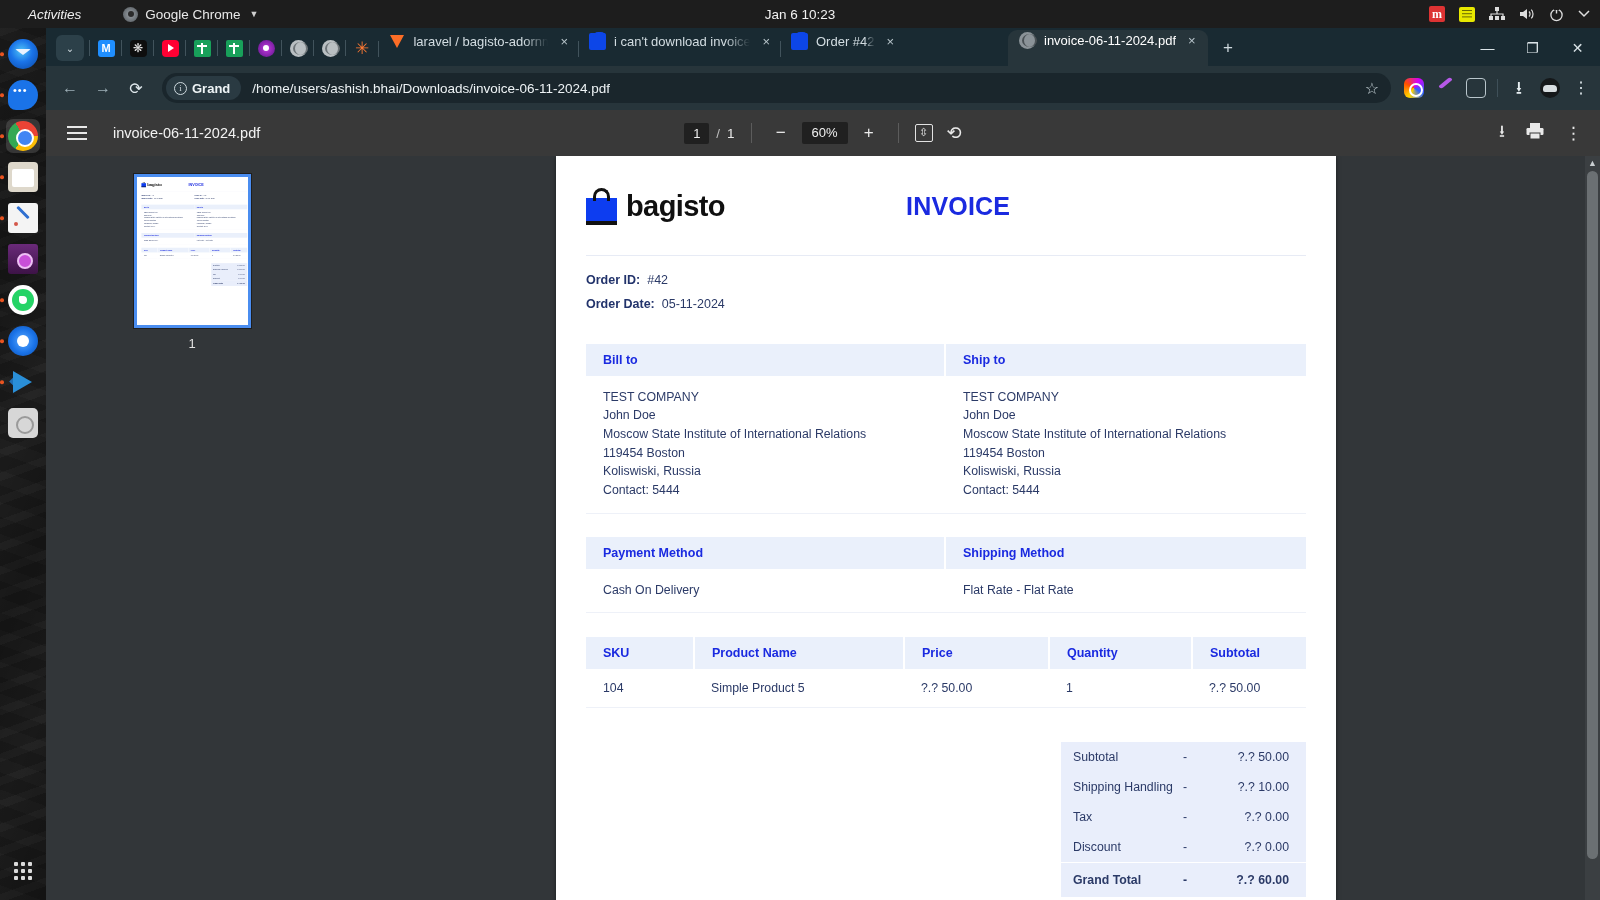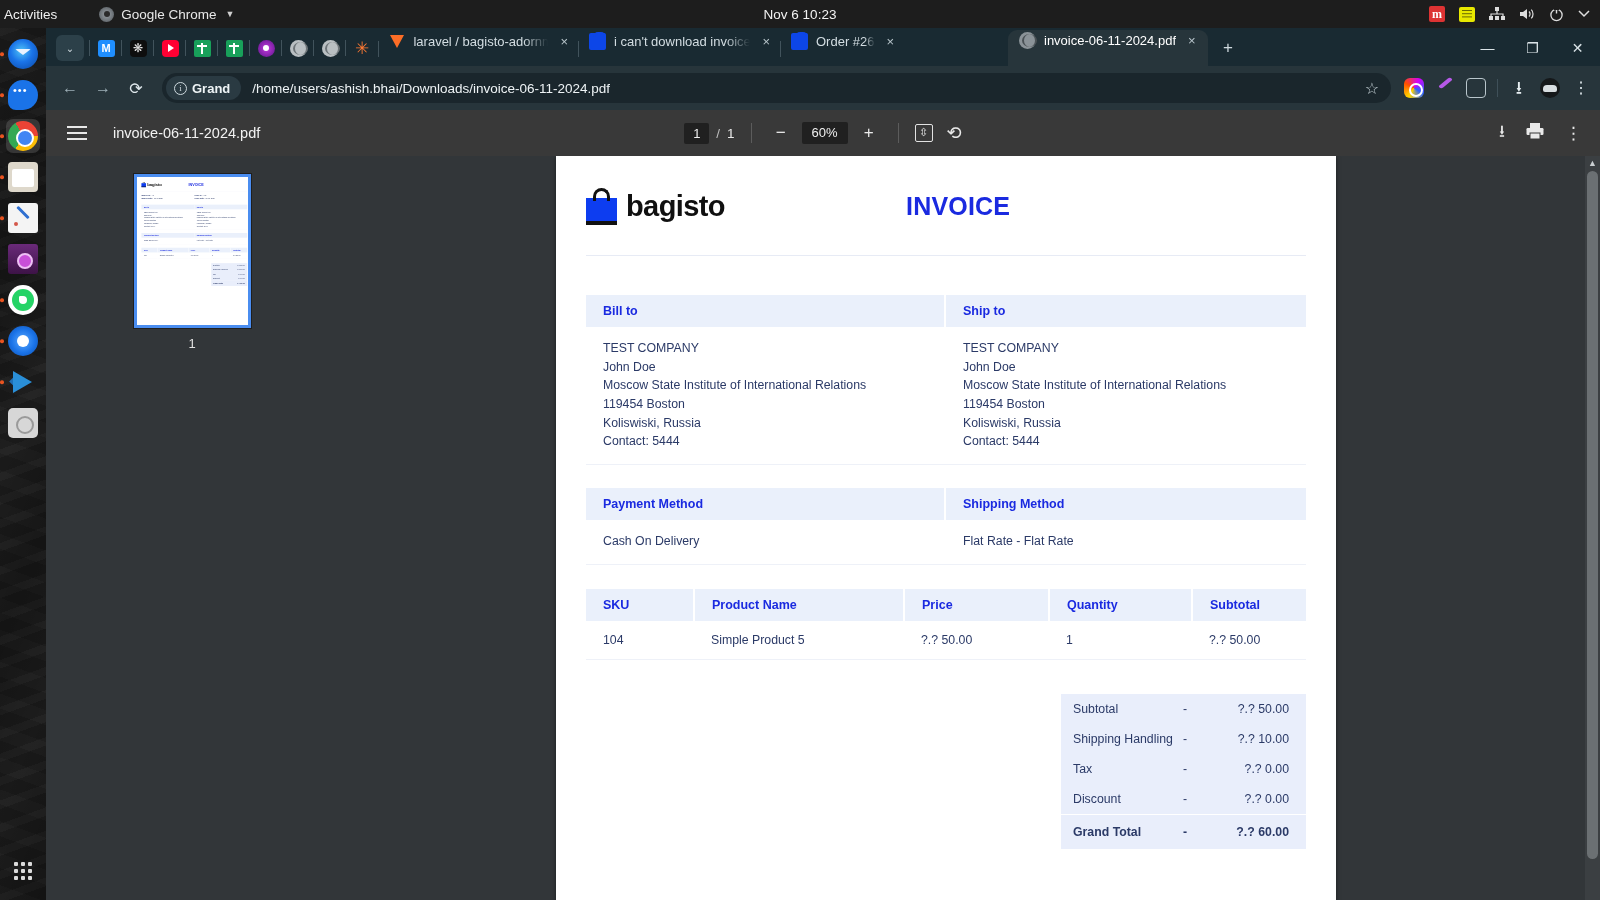--- a/index.html
+++ b/index.html
@@ -10,21 +10,21 @@
     background: #1a1a1a;
   }
 
   
   .gnome-bar {
     position: absolute; top: 0; left: 0; width: 1600px; height: 28px;
     background: #1d1d1d; color: #e8e8e8;
     display: flex; align-items: center;
     font-size: 13.5px;
   }
-  .gnome-activities { margin-left: 4px; font-size: 13.5px; color: #f0f0f0; }
+  .gnome-activities { margin-left: 28px; font-size: 13.5px; color: #f0f0f0; font-style: italic; }
   .gnome-app { margin-left: 42px; display: flex; align-items: center; gap: 7px; }
   .chrome-mini {
     width: 15px; height: 15px; border-radius: 50%;
     background: radial-gradient(circle at 50% 50%, #9aa0a6 0%, #6e7479 60%, #4d5257 100%);
     display: inline-block; position: relative;
   }
   .chrome-mini::after {
     content: ""; position: absolute; left: 4.5px; top: 4.5px;
     width: 6px; height: 6px; border-radius: 50%; background: #2b2b2b;
   }
@@ -343,21 +343,21 @@
 </head>
 <body>
 
 <div class="gnome-bar">
   <div class="gnome-activities">Activities</div>
   <div class="gnome-app">
     <span class="chrome-mini"></span>
     <span>Google Chrome</span>
     <span class="gnome-caret">▼</span>
   </div>
-  <div class="gnome-clock">Nov 6  10:23</div>
+  <div class="gnome-clock">Jan 6  10:23</div>
   <div class="gnome-tray">
     <span class="tray-ico">
         <span class="tray-red">m</span>
       </span>
     <span class="tray-ico">
         <span class="tray-yellow"></span>
       </span>
     <span class="tray-ico">
       <svg width="16" height="14" viewBox="0 0 16 14">
           <rect x="6" y="0" width="4" height="4" fill="#ddd"></rect>
@@ -479,21 +479,21 @@
       <span class="tab-title">laravel / bagisto-adornm</span>
       <span class="tab-close">×</span>
     </div>
     <div class="tab t2">
       <span class="fav f-bagisto"></span>
       <span class="tab-title">i can't download invoice</span>
       <span class="tab-close">×</span>
     </div>
     <div class="tab t3">
       <span class="fav f-bagisto"></span>
-      <span class="tab-title">Order #26</span>
+      <span class="tab-title">Order #42</span>
       <span class="tab-close">×</span>
     </div>
     <div class="tab active">
       <span class="fav f-pdfglobe"></span>
       <span class="tab-title">invoice-06-11-2024.pdf</span>
       <span class="tab-close">×</span>
     </div>
 
     <div class="newtab">+</div>
 
@@ -674,20 +674,26 @@
                   <div class="bag-handle"></div>
                   <div class="bag-bottom"></div>
               </div>
               <div class="logo-word">bagisto</div>
             </div>
             <div class="inv-title">INVOICE</div>
           </div>
 
           <div class="meta">
             <div class="meta-col">
+              <div class="meta-row">
+                <b>Order ID:</b><span>#42</span>
+              </div>
+              <div class="meta-row">
+                <b>Order Date:</b><span>05-11-2024</span>
+              </div>
             </div>
           </div>
 
           <div class="sect">
             <div class="sect-head">
               <div>Bill to</div>
               <div>Ship to</div>
             </div>
             <div class="sect-body">
               <div>

